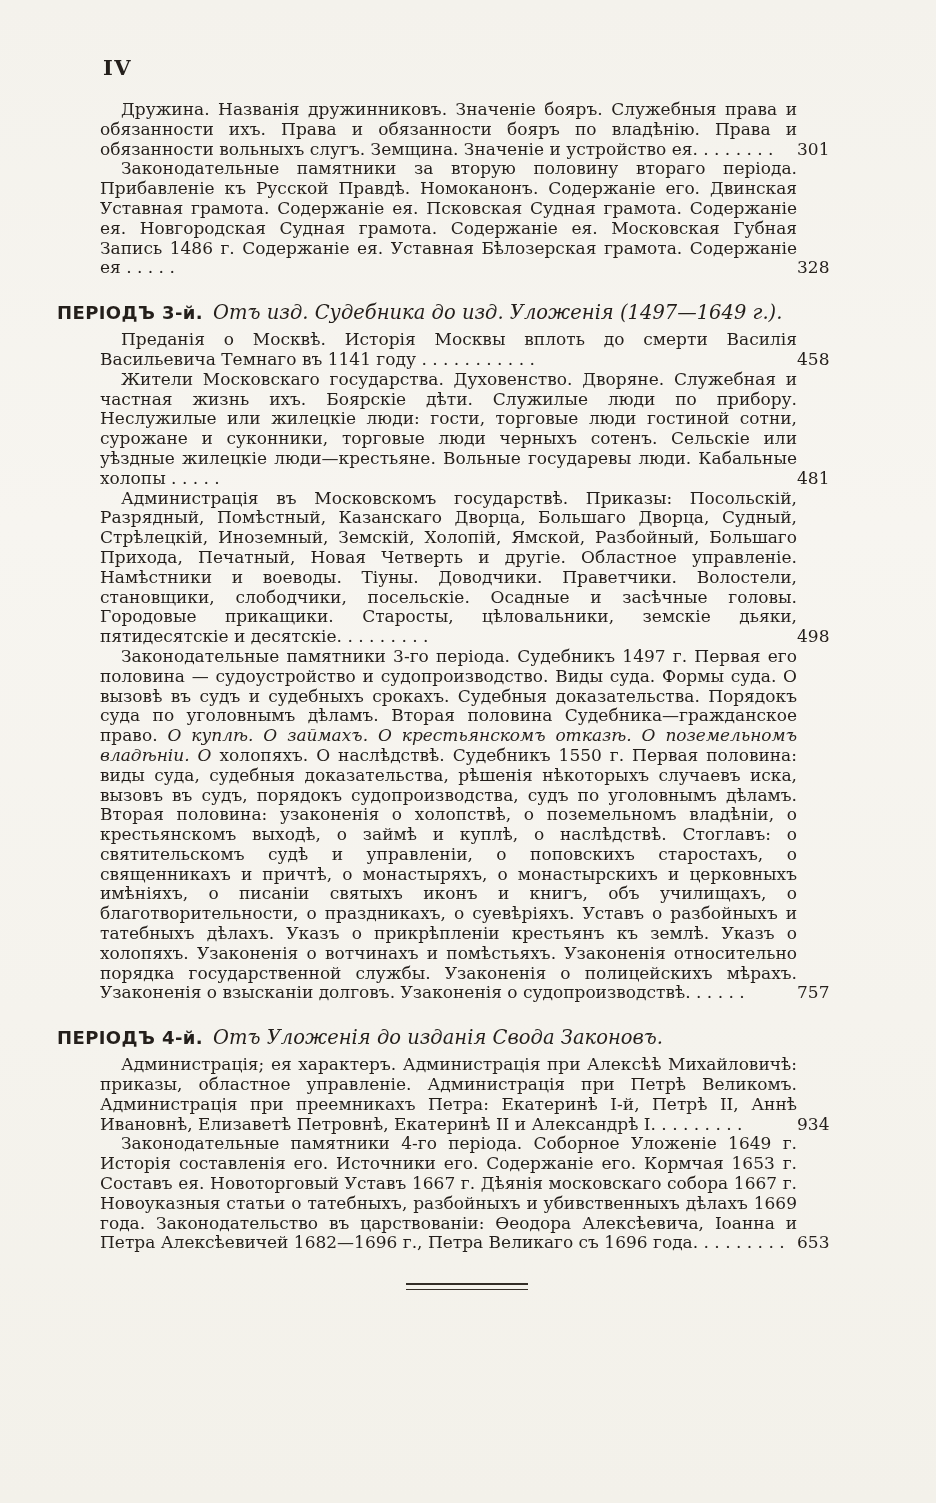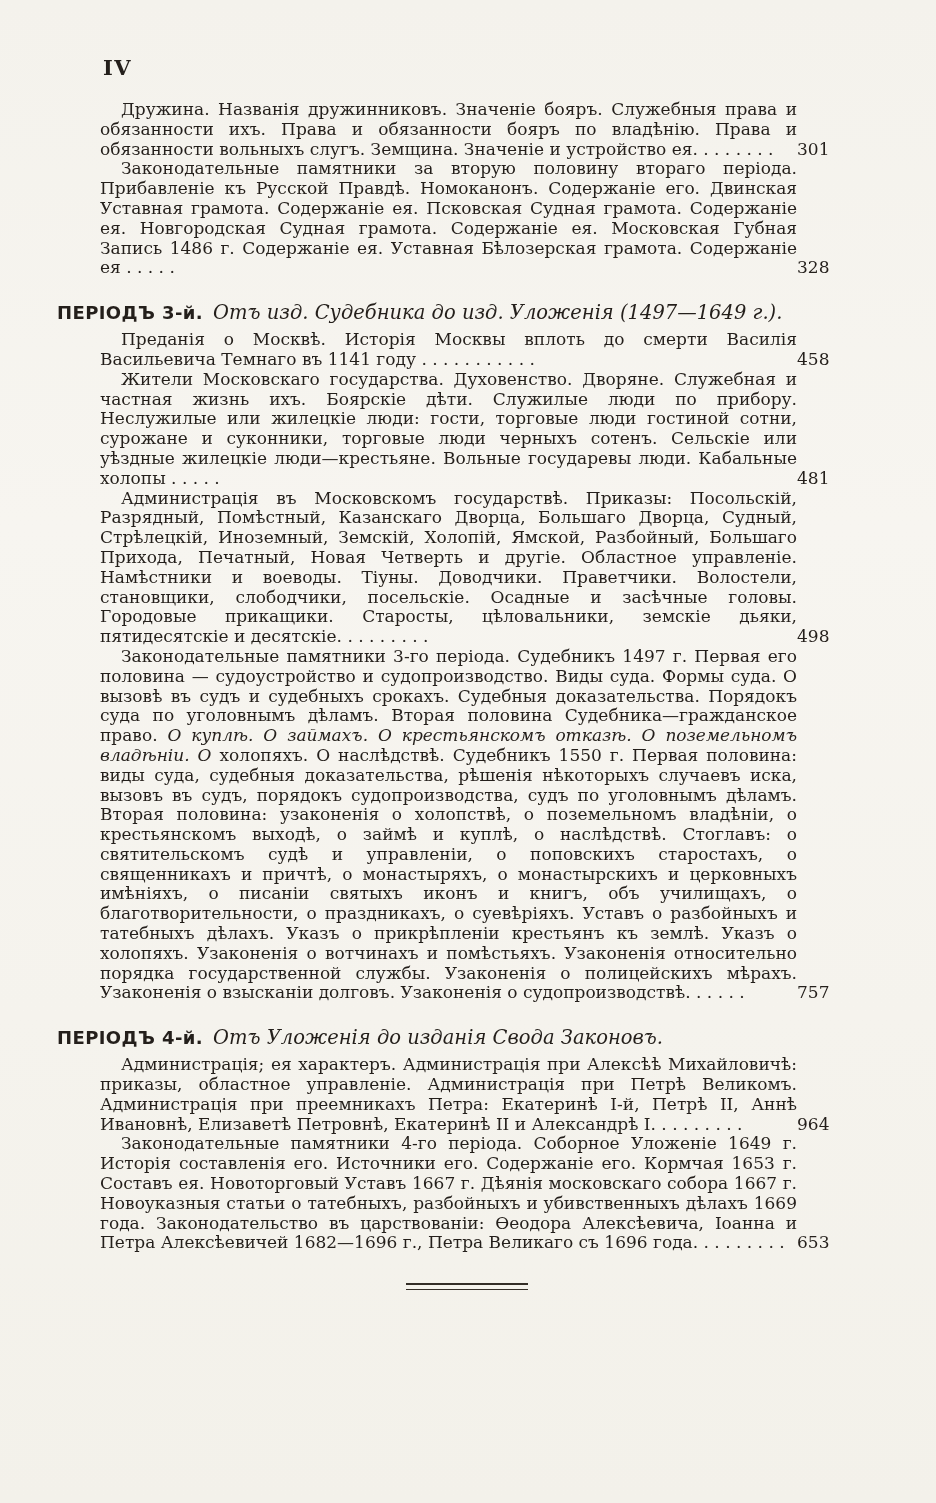--- a/index.html
+++ b/index.html
@@ -119,21 +119,21 @@
     </p>
 
     <p class="period-heading">
       <span class="ph-bold">ПЕРІОДЪ 4-й.</span>
       <span class="ph-italic">Отъ Уложенія до изданія Свода Законовъ.</span>
     </p>
 
 
     <p class="entry">
       <span>Администрація; ея характеръ. Администрація при Алексѣѣ Михайловичѣ: приказы, областное управленіе. Администрація при Петрѣ Великомъ. Администрація при преемникахъ Петра: Екатеринѣ I-й, Петрѣ II, Аннѣ Ивановнѣ, Елизаветѣ Петровнѣ, Екатеринѣ II и Александрѣ I. .  .  .  .  .  .  .  .</span>
-      <span class="pagenum">964</span>
+      <span class="pagenum">934</span>
     </p>
 
     <p class="entry">
       <span>Законодательные памятники 4-го періода. Соборное Уложеніе 1649 г. Исторія составленія его. Источники его. Содержаніе его. Кормчая 1653 г. Составъ ея. Новоторговый Уставъ 1667 г. Дѣянія московскаго собора 1667 г. Новоуказныя статьи о татебныхъ, разбойныхъ и убивственныхъ дѣлахъ 1669 года. Законодательство въ царствованіи: Ѳеодора Алексѣевича, Іоанна и Петра Алексѣевичей 1682—1696 г., Петра Великаго съ 1696 года. .  .  .  .  .  .  .  .</span>
       <span class="pagenum">653</span>
     </p>
 
     <div class="end-rule"></div>
 
   </div>

